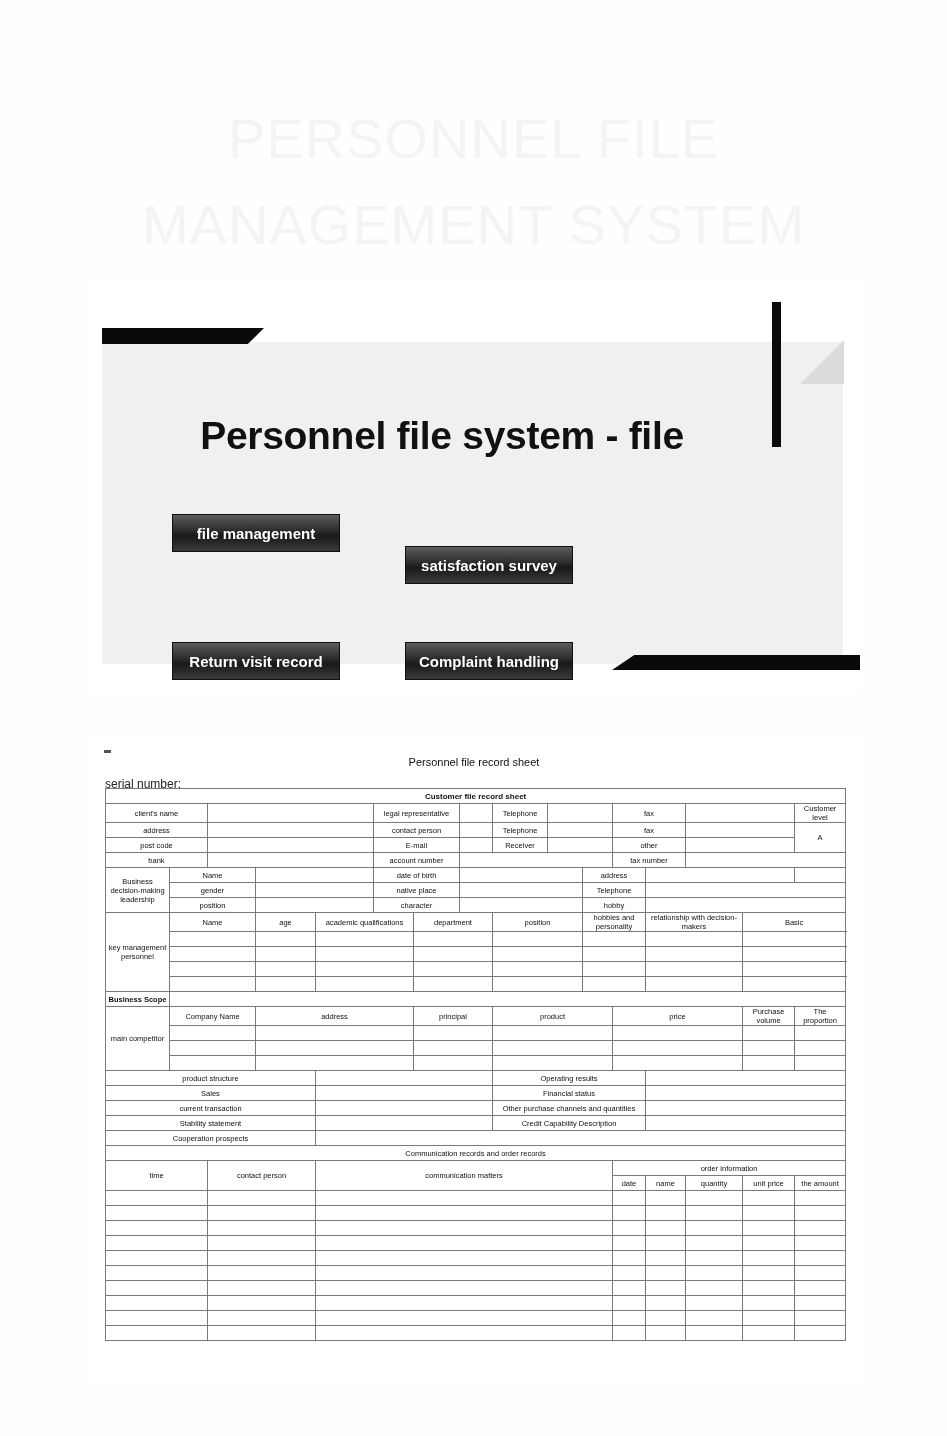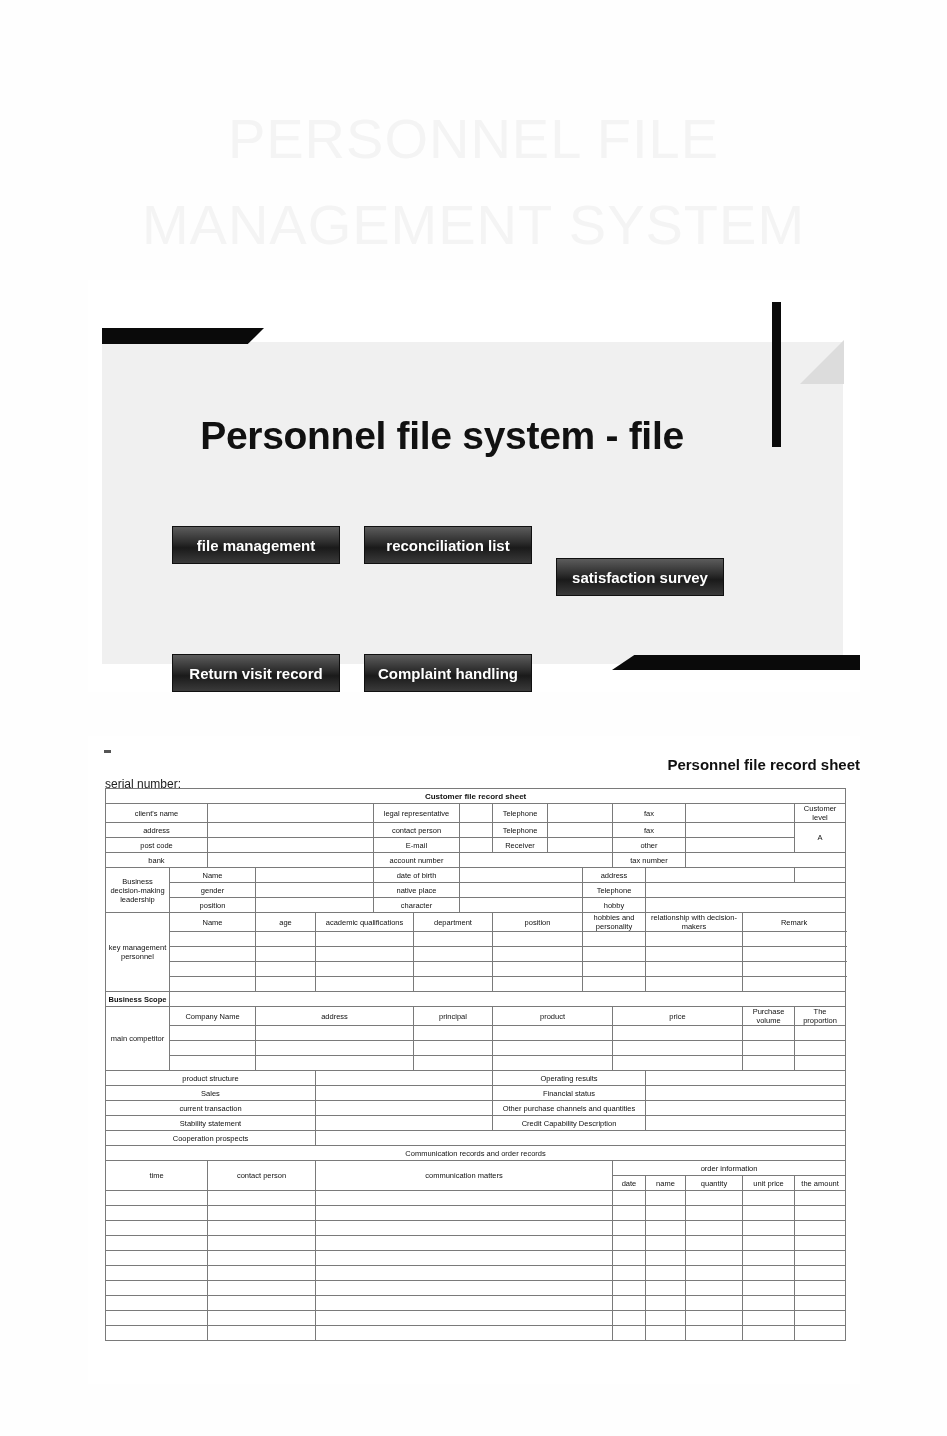--- a/index.html
+++ b/index.html
@@ -92,25 +92,25 @@
     width: 680px;
     text-align: center;
     font-size: 39px;
     font-weight: 700;
     color: #111111;
     letter-spacing: -0.3px;
   }
   .btn-grid {
     position: absolute;
     left: 70px;
-    top: 184px;
+    top: 172px;
     width: 600px;
     display: flex;
     flex-wrap: wrap;
-    gap: 26px 24px;
+    gap: 26px 65px;
   }
   .btn {
     width: 168px;
     height: 38px;
     background: linear-gradient(to bottom, #5c5c5c 0%, #2e2e2e 42%, #1a1a1a 58%, #3a3a3a 100%);
     color: #ffffff;
     font-size: 15px;
     font-weight: 700;
     display: flex;
     align-items: center;
@@ -136,23 +136,23 @@
     top: 14px;
     width: 7px;
     height: 3px;
     background: #555;
   }
   .sheet-title {
     position: absolute;
     left: 0;
     top: 20px;
     width: 772px;
-    text-align: right;
-    font-size: 15px;
-    font-weight: 700;
+    text-align: center;
+    font-size: 11px;
+    font-weight: 400;
     color: #101010;
   }
   .serial-label {
     position: absolute;
     left: 17px;
     top: 41px;
     font-size: 12px;
     color: #222;
   }
 
@@ -187,21 +187,20 @@
 <div class="page">
 
   <div class="watermark">PERSONNEL FILE
 MANAGEMENT SYSTEM</div>
 
   <div class="panel-hero">
     <div class="hero-inner">
       <div class="hero-title">Personnel file system - file</div>
       <div class="btn-grid">
         <button class="btn">file management</button>
-        <button class="btn">reconciliation list</button>
         <button class="btn btn-row2">satisfaction survey</button>
         <button class="btn btn-row2">Return visit record</button>
         <button class="btn btn-row2">Complaint handling</button>
       </div>
     </div>
     <div class="deco-top-bar"></div>
     <div class="deco-right-bar"></div>
     <div class="deco-corner-tri"></div>
     <div class="deco-bottom-bar"></div>
   </div>
@@ -309,21 +308,21 @@
 
       <tr>
         <td rowspan="5">key management personnel</td>
         <td colspan="2">Name</td>
         <td style="width:20px">age</td>
         <td colspan="2">academic qualifications</td>
         <td colspan="2">department</td>
         <td colspan="2">position</td>
         <td colspan="2" class="ov">hobbies and personality</td>
         <td colspan="2" class="ov">relationship with decision-makers</td>
-        <td colspan="3">Remark</td>
+        <td colspan="3">Basic</td>
       </tr>
       <tr>
         <td colspan="2"></td>
             <td></td>
         <td colspan="2"></td>
             <td colspan="2"></td>
         <td colspan="2"></td>
             <td colspan="2"></td>
         <td colspan="2"></td>
             <td colspan="3"></td>

